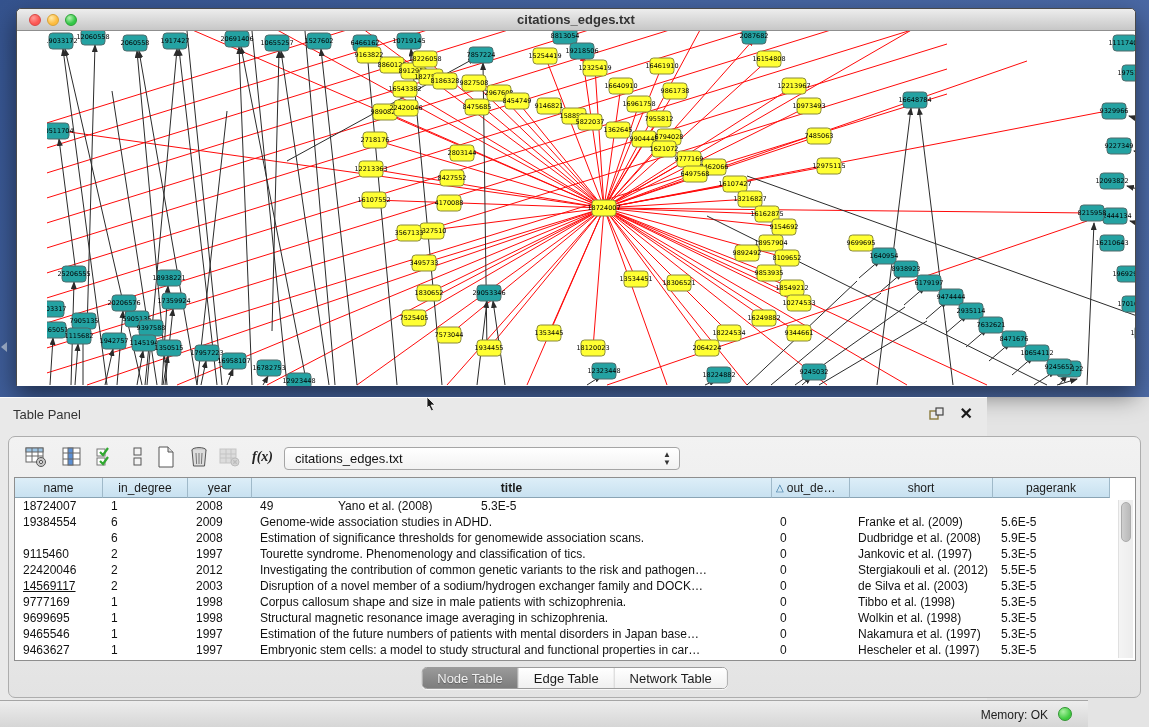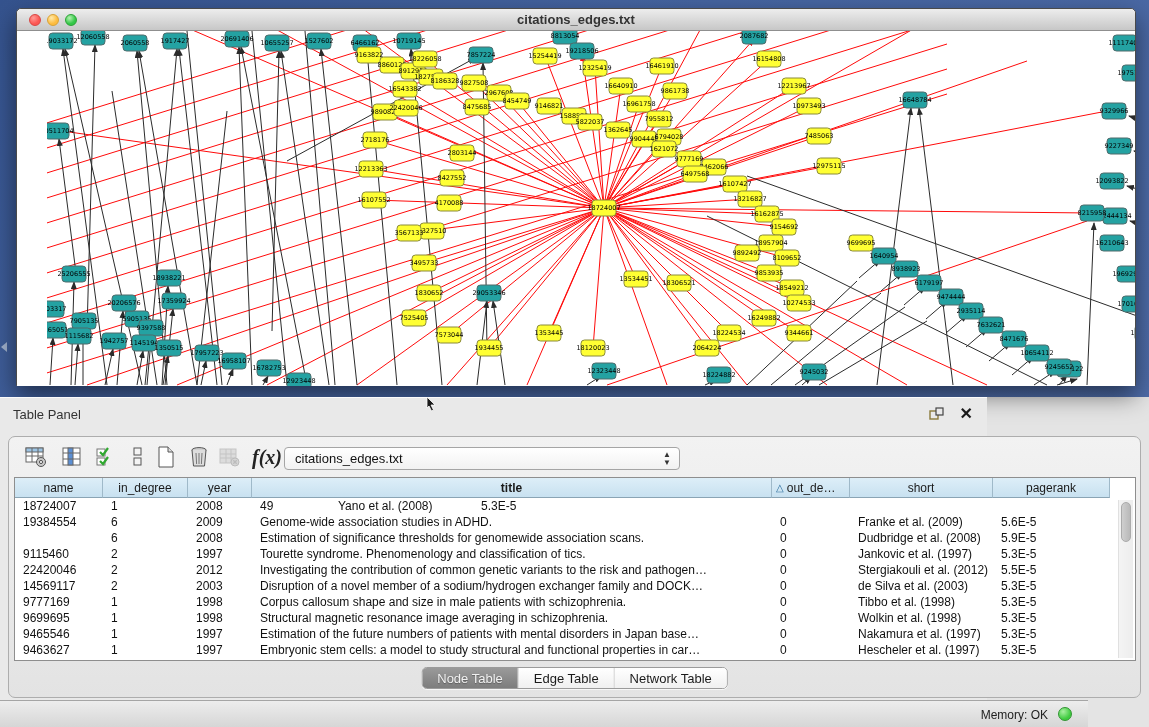--- a/index.html
+++ b/index.html
@@ -822,21 +822,21 @@
       </svg>
       <svg class="tb-icon" style="left:209px" viewBox="0 0 22 22" opacity="0.5">
         <rect x="2" y="3" width="16" height="14" fill="#C9C9C9" stroke="#999"></rect>
         <line x1="2" y1="8" x2="18" y2="8" stroke="#999"></line>
           <line x1="2" y1="12" x2="18" y2="12" stroke="#999"></line>
         <line x1="8" y1="3" x2="8" y2="17" stroke="#999"></line>
           <line x1="13" y1="3" x2="13" y2="17" stroke="#999"></line>
         <circle cx="17" cy="16" r="4" fill="#BBB" stroke="#888"></circle>
         <path d="M15.3,14.3 l3.4,3.4 M18.7,14.3 l-3.4,3.4" stroke="#888" stroke-width="1.3"></path>
       </svg>
-      <div class="tb-icon" style="left:243px; width:30px; font-size:20px; font-style:italic; font-weight:bold; font-family:'Liberation Serif',serif; color:#222; line-height:22px;">f(x)</div>
+      <div class="tb-icon" style="left:243px; width:30px; font-size:14px; font-style:italic; font-weight:bold; font-family:'Liberation Serif',serif; color:#222; line-height:22px;">f(x)</div>
 
       <div class="combo">
         <span>citations_edges.txt</span>
         <div class="combo-arrows">▲<br>▼</div>
       </div>
     </div>
 
     <div class="dtable">
       <div class="thead" id="thead">
           <div class="th" style="width: 88px;">
@@ -901,21 +901,21 @@
           <div class="tr">
             <div class="td" style="width: 88px;">22420046</div>
             <div class="td" style="width: 85px;">2</div>
             <div class="td" style="width: 64px;">2012</div>
             <div class="td" style="width: 520px;">Investigating the contribution of common genetic variants to the risk and pathogen…</div>
             <div class="td" style="width: 78px;">0</div>
             <div class="td" style="width: 143px;">Stergiakouli et al. (2012)</div>
             <div class="td" style="width: 117px;">5.5E-5</div>
           </div>
           <div class="tr">
-            <div class="td" style="width: 88px;">14569117</div>
+            <div class="td" style="width: 88px; text-decoration: underline;">14569117</div>
             <div class="td" style="width: 85px;">2</div>
             <div class="td" style="width: 64px;">2003</div>
             <div class="td" style="width: 520px;">Disruption of a novel member of a sodium/hydrogen exchanger family and DOCK…</div>
             <div class="td" style="width: 78px;">0</div>
             <div class="td" style="width: 143px;">de Silva et al. (2003)</div>
             <div class="td" style="width: 117px;">5.3E-5</div>
           </div>
           <div class="tr">
             <div class="td" style="width: 88px;">9777169</div>
             <div class="td" style="width: 85px;">1</div>

